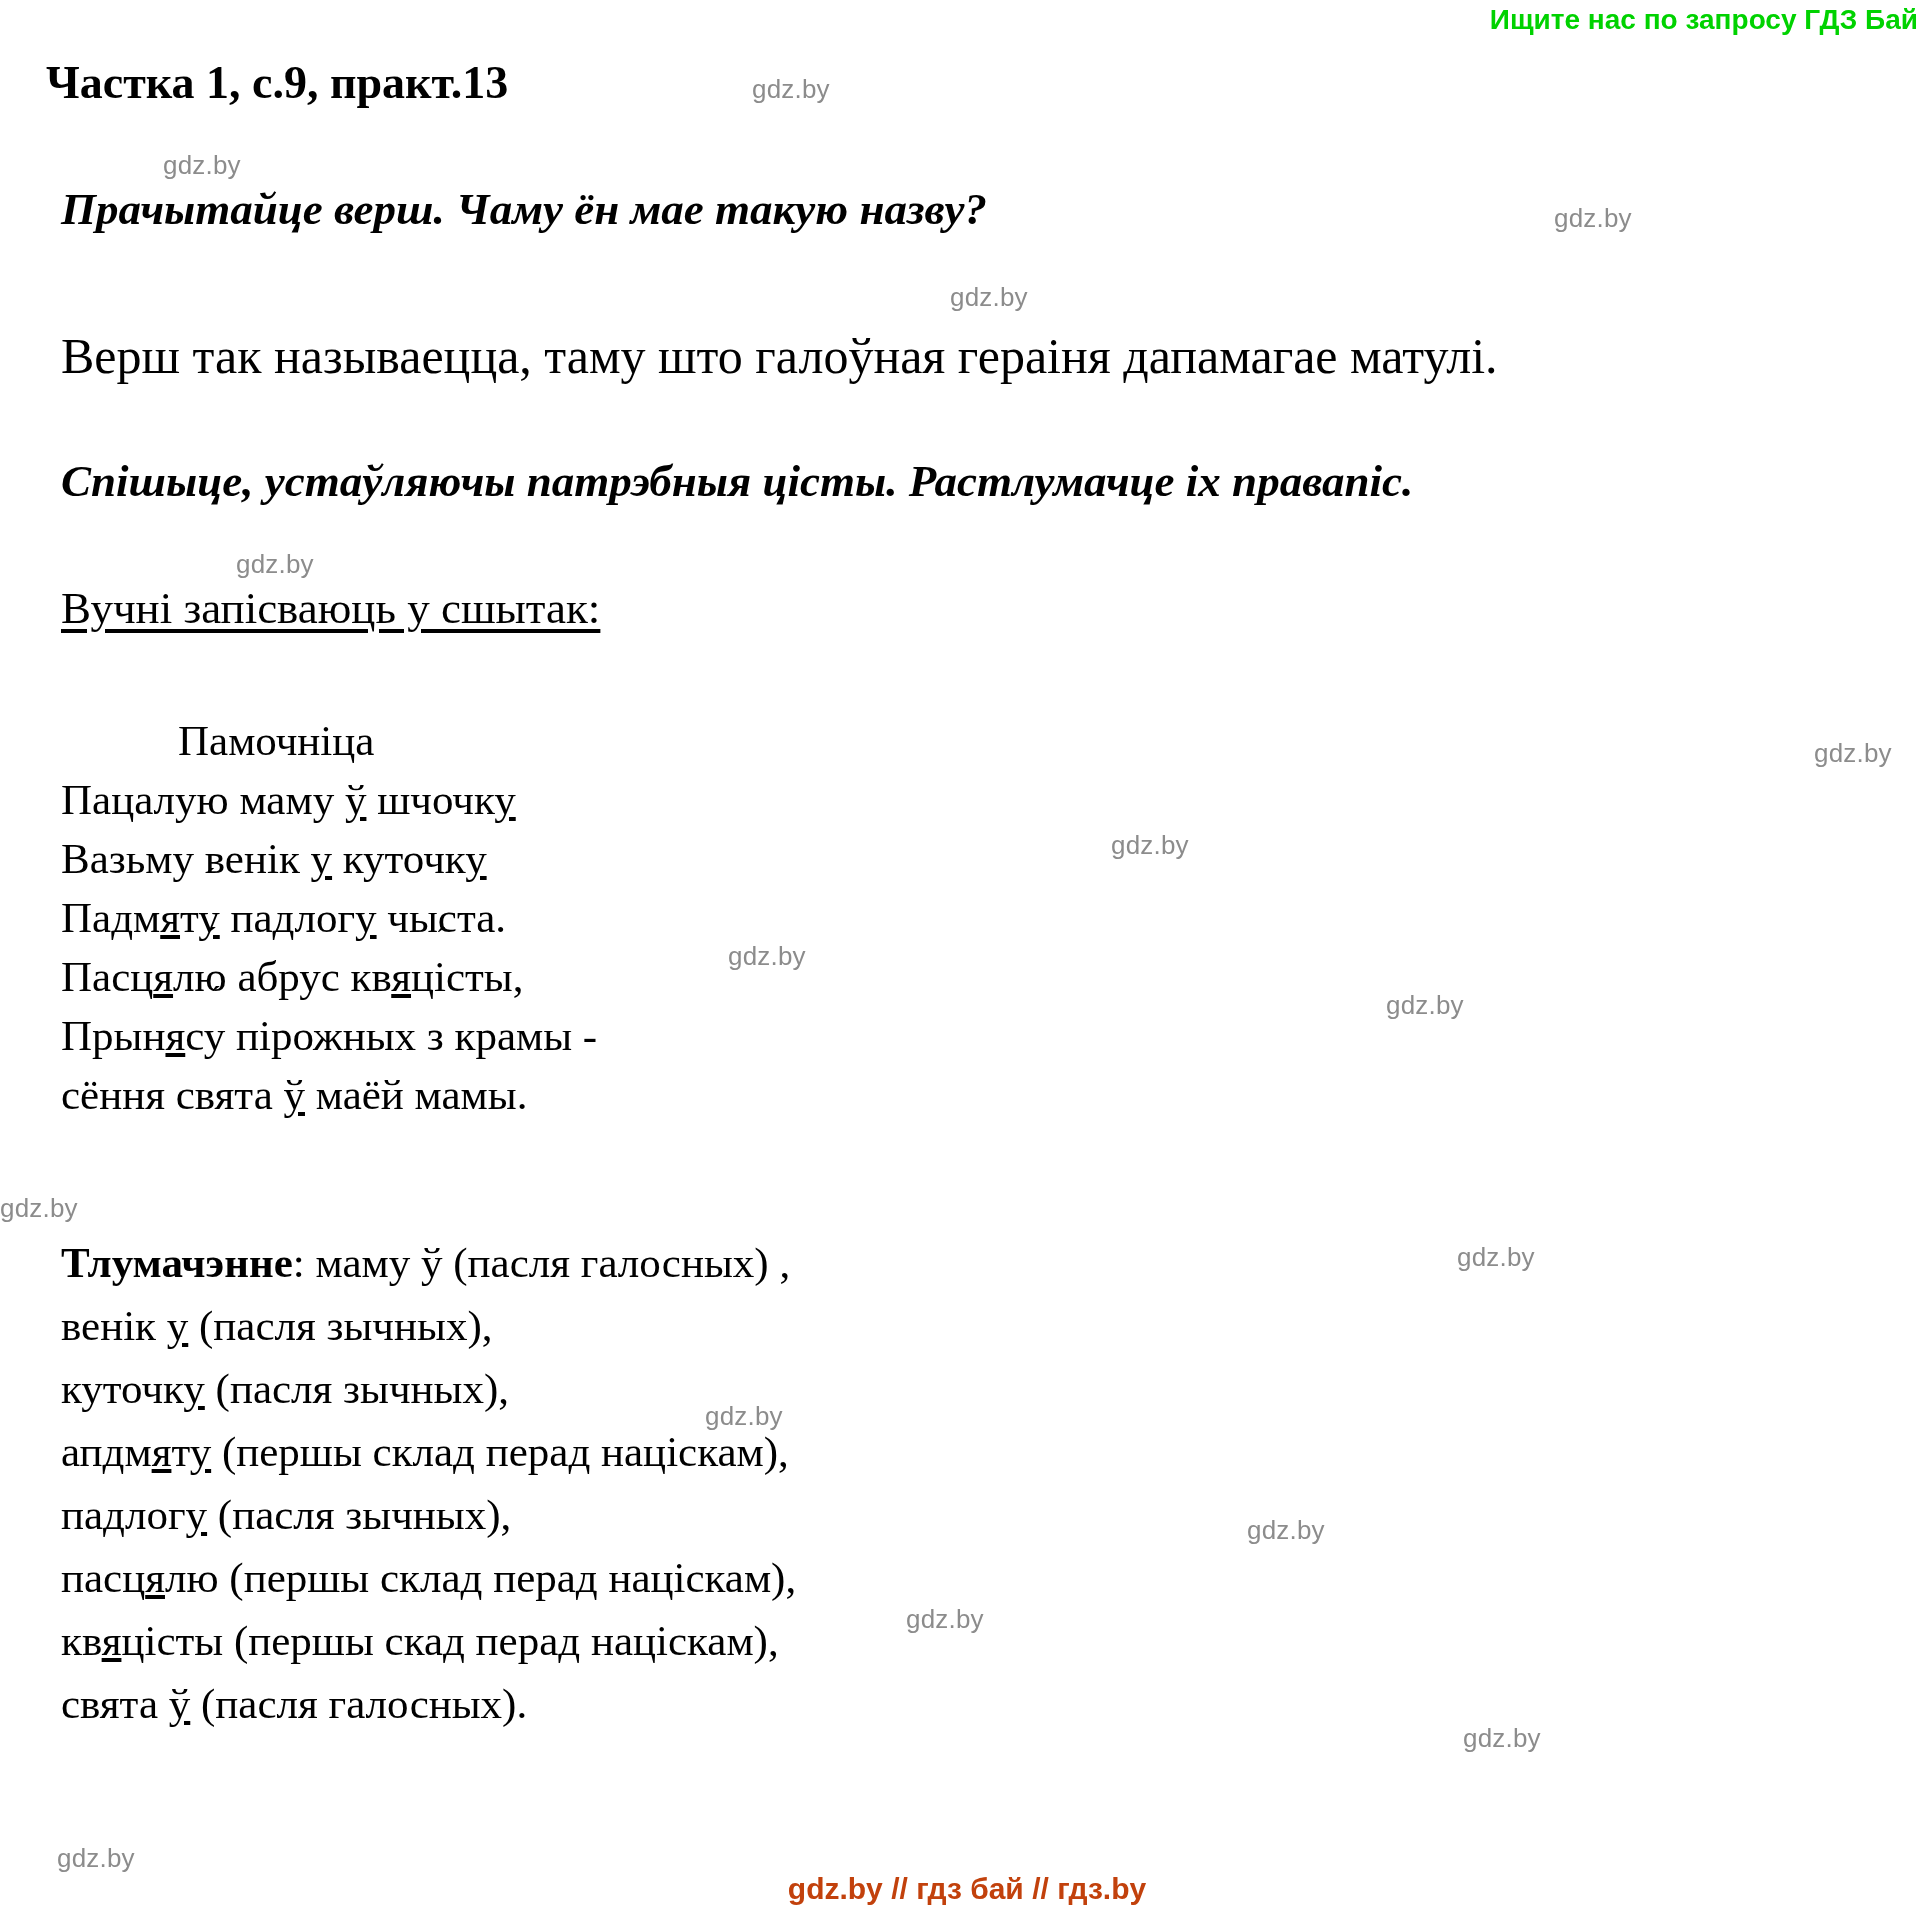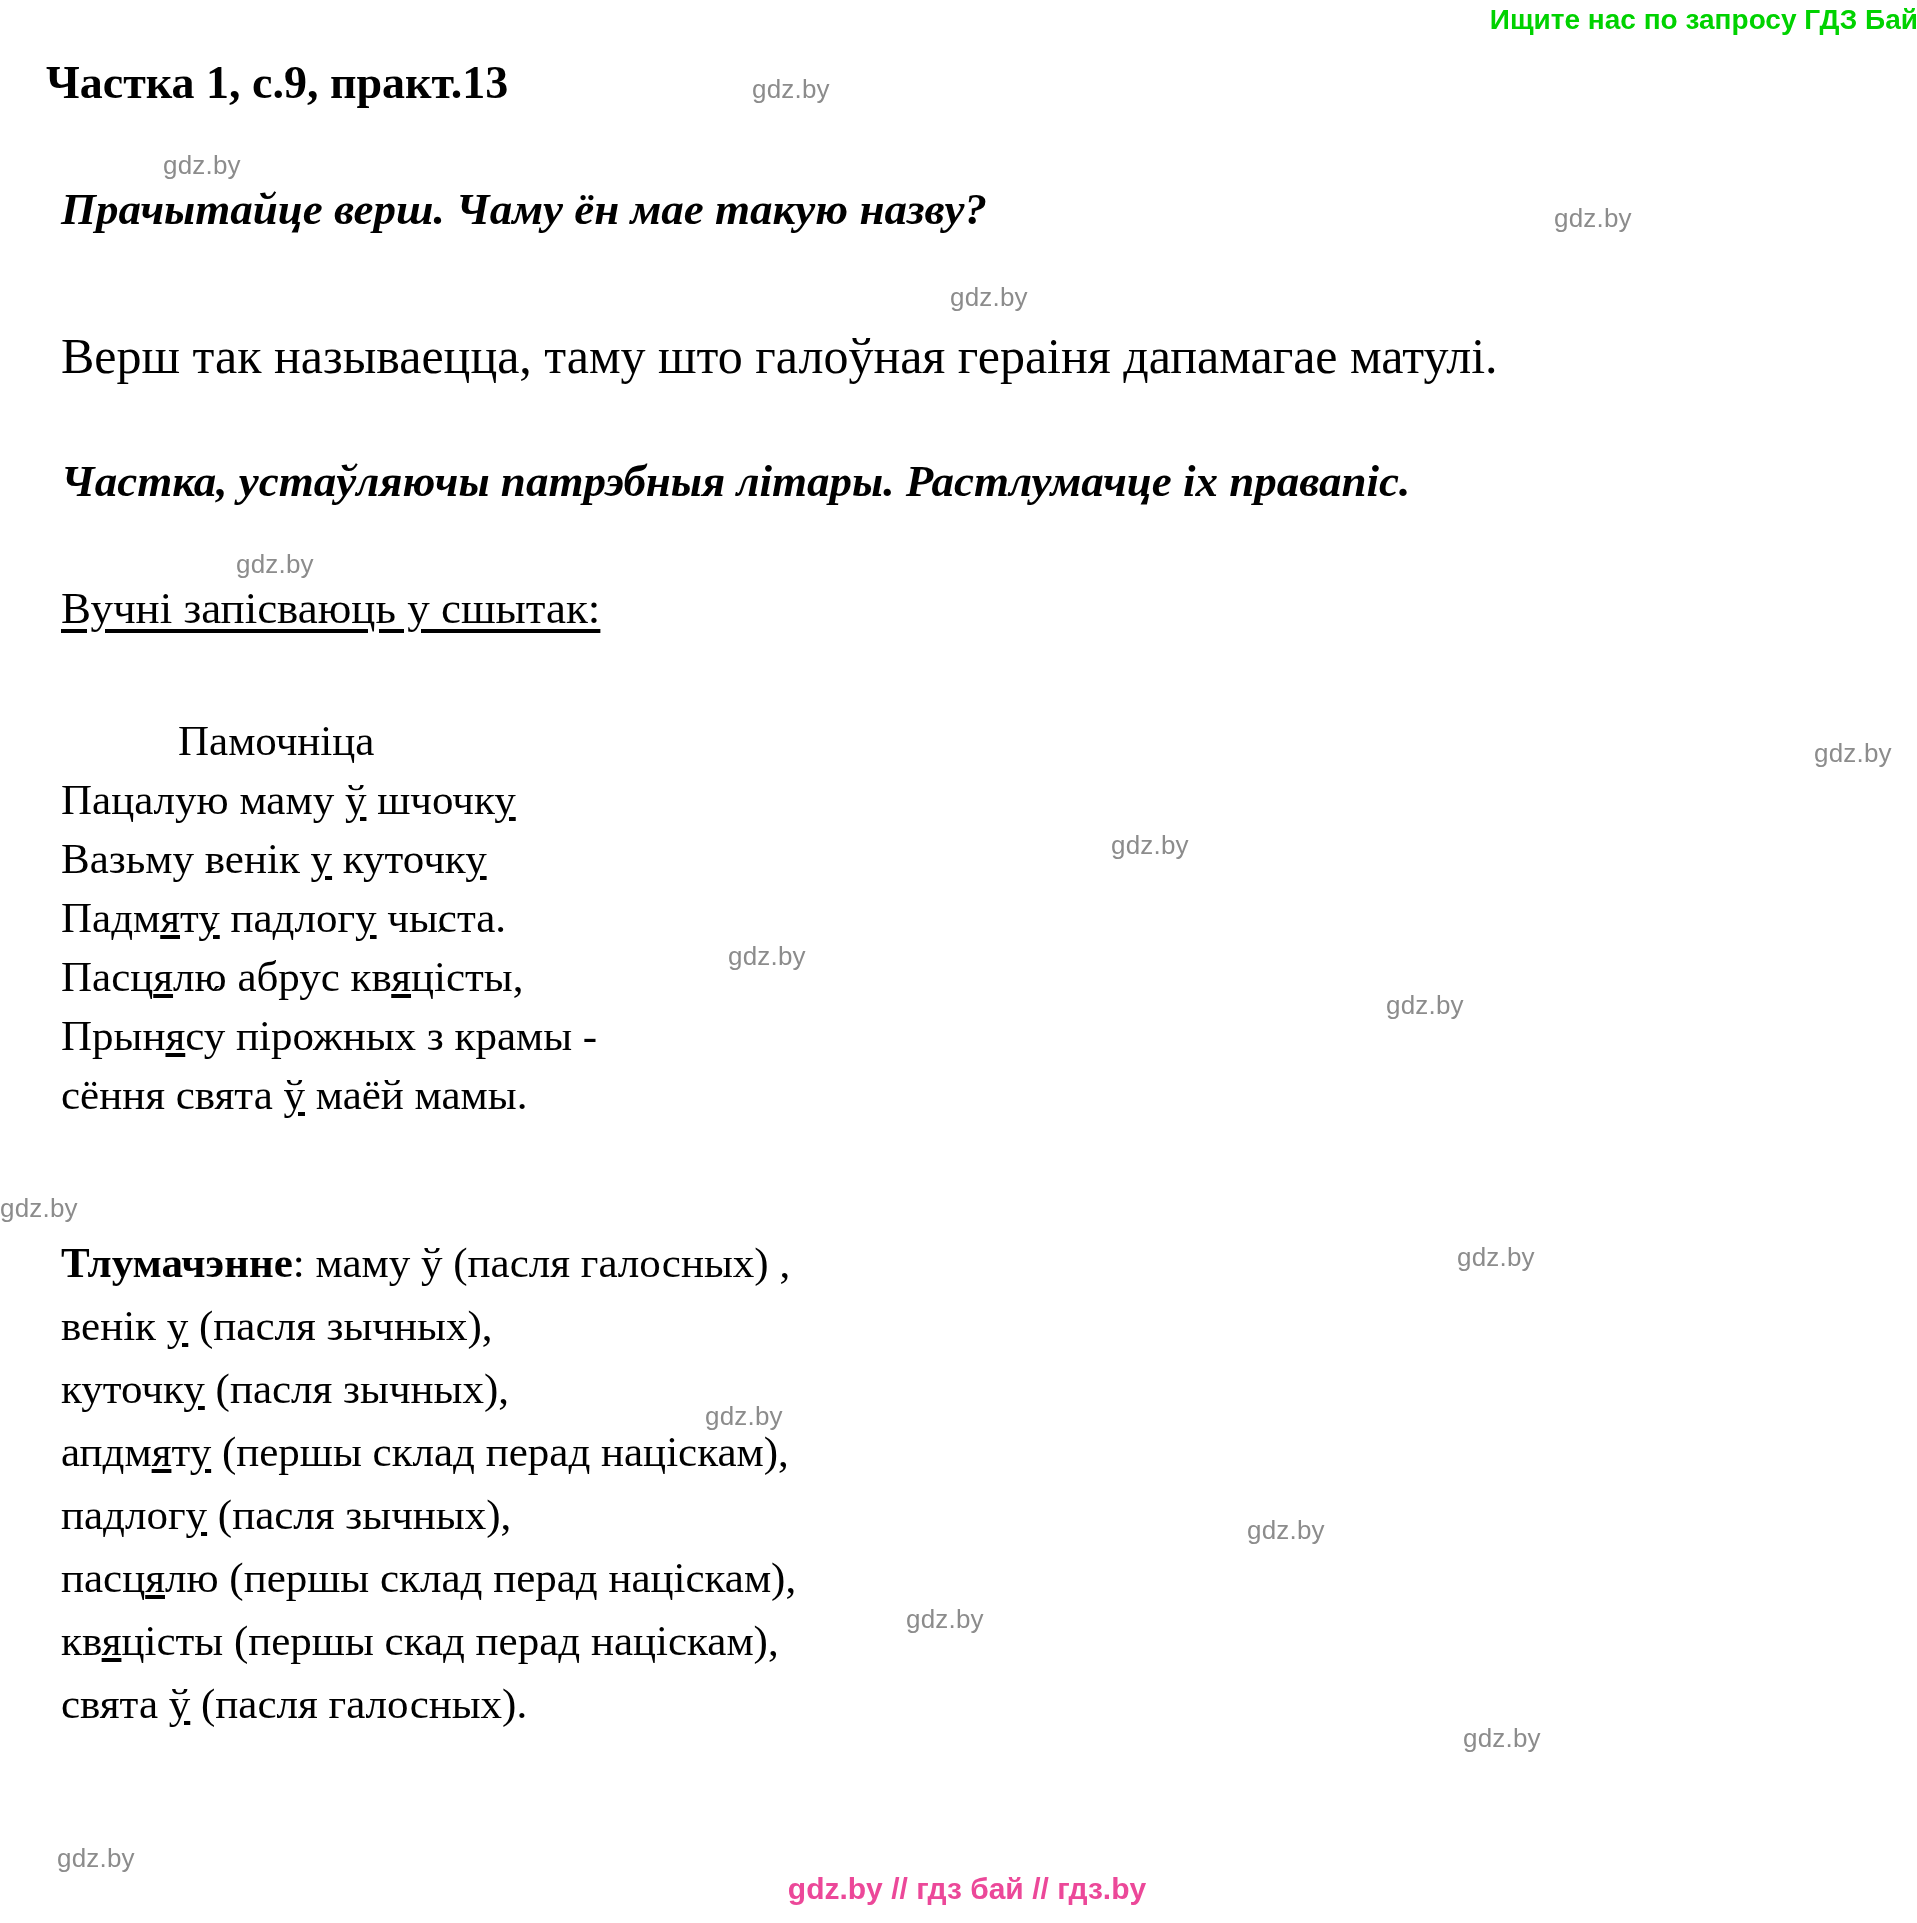--- a/index.html
+++ b/index.html
@@ -158,21 +158,21 @@
 <div class="page">
 
   <div class="promo" style="color: rgb(0, 210, 0);">Ищите нас по запросу ГДЗ Бай</div>
 
   <div class="title">Частка 1, с.9, практ.13</div>
 
   <div class="q1">Прачытайце верш.  Чаму ён мае такую назву?</div>
 
   <div class="ans1">Верш так называецца, таму што галоўная гераіня дапамагае матулі.</div>
 
-  <div class="q2">Частка, устаўляючы патрэбныя літары. Растлумачце іх правапіс.</div>
+  <div class="q2">Спішыце, устаўляючы патрэбныя цісты. Растлумачце іх правапіс.</div>
 
   <div class="lead">Вучні запісваюць у сшытак:</div>
 
   <div class="poem">
     <div class="line poem-title">Памочніца</div>
     <div class="line">Пацалую маму <u class="ins">ў</u> шчочк<u class="ins">у</u></div>
     <div class="line">Вазьму венік <u class="ins">у</u> куточк<u class="ins">у</u></div>
     <div class="line">Падм<u class="ins">я</u>т<u class="ins acc">у</u> падлог<u class="ins">у</u> чыста.</div>
     <div class="line">Пасц<u class="ins">я</u>л<span class="acc">ю</span> абрус кв<u class="ins">я</u>ц<span class="acc">і</span>сты,</div>
     <div class="line">Прын<u class="ins">я</u>с<span class="acc">у</span> пірожных з крамы -</div>
@@ -183,21 +183,21 @@
     <div class="line"><span class="hd">Тлумачэнне</span><span>: маму ў (пасля галосных) ,</span></div>
     <div class="line">венік <u class="ins">у</u> (пасля зычных),</div>
     <div class="line">куточк<u class="ins">у</u> (пасля зычных),</div>
     <div class="line">апдм<u class="ins">я</u>т<u class="ins">у</u> (першы склад перад націскам),</div>
     <div class="line">падлог<u class="ins">у</u> (пасля зычных),</div>
     <div class="line">пасц<u class="ins">я</u>лю (першы склад перад націскам),</div>
     <div class="line">кв<u class="ins">я</u>цісты (першы скад перад націскам),</div>
     <div class="line">свята <u class="ins">ў</u> (пасля галосных).</div>
   </div>
 
-  <div class="footer" style="color: #ec4899; padding-left: 16px;">gdz.by  //  гдз бай  //  гдз.by</div>
+  <div class="footer" style="color: #c2410c; padding-left: 16px;">gdz.by  //  гдз бай  //  гдз.by</div>
 
   <div id="wm-layer">
       <div class="wm" style="left: 752px; top: 74px; color: rgb(140, 140, 140);">gdz.by</div>
       <div class="wm" style="left: 163px; top: 150px; color: rgb(140, 140, 140);">gdz.by</div>
       <div class="wm" style="left: 1554px; top: 203px; color: rgb(140, 140, 140);">gdz.by</div>
       <div class="wm" style="left: 950px; top: 282px; color: rgb(140, 140, 140);">gdz.by</div>
       <div class="wm" style="left: 236px; top: 549px; color: rgb(140, 140, 140);">gdz.by</div>
       <div class="wm" style="left: 1814px; top: 738px; color: rgb(140, 140, 140);">gdz.by</div>
       <div class="wm" style="left: 1111px; top: 830px; color: rgb(140, 140, 140);">gdz.by</div>
       <div class="wm" style="left: 1386px; top: 990px; color: rgb(140, 140, 140);">gdz.by</div>

